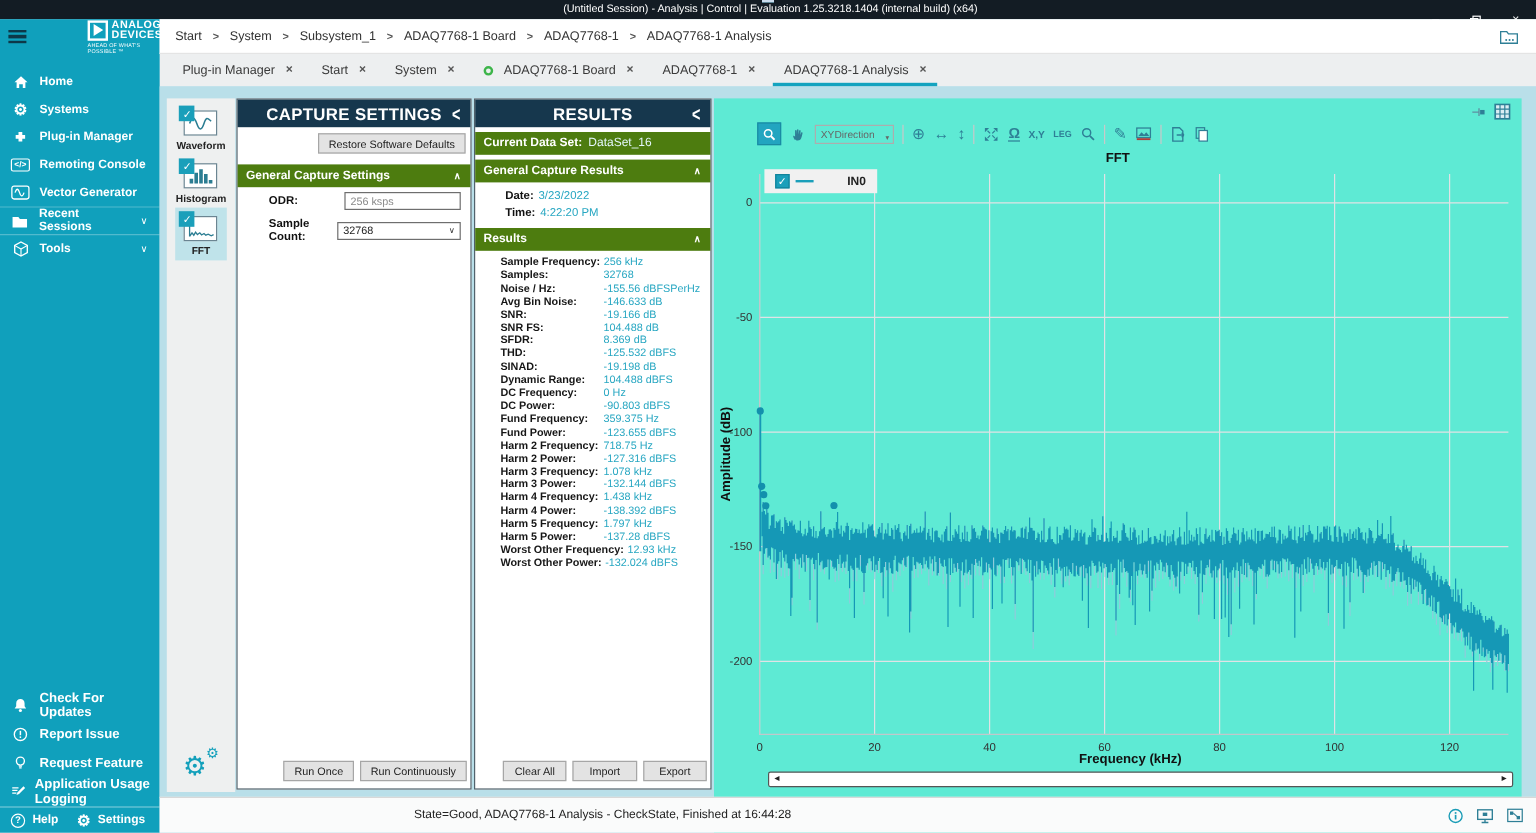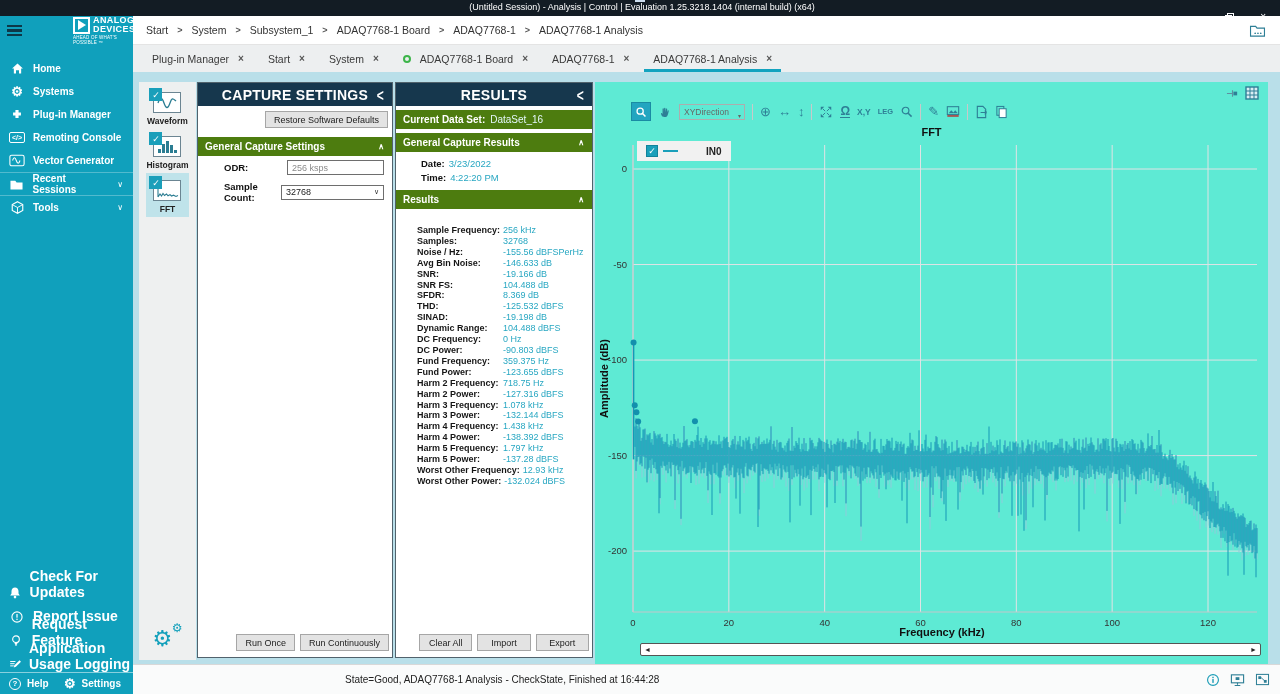--- a/index.html
+++ b/index.html
@@ -41,21 +41,21 @@
   .tab.active::after { content:""; position:absolute; left:3px; right:3px; bottom:0; height:3px; background:#13a3bf; }
 
   
   #sidebar { position:absolute; left:0; top:45px; width:133px; bottom:0; background:#10a0bc; color:#fff; }
   #side-top { padding-top:12px; }
   .side-item { height:23px; display:flex; align-items:center; gap:7px; padding-left:8px; font-size:10px; font-weight:bold; }
   .side-item .ic { width:18px; display:flex; justify-content:center; align-items:center; }
   .side-item .chev { margin-left:auto; margin-right:10px; font-size:8px; font-weight:normal; }
   .side-item.sep-top { border-top:1px solid rgba(255,255,255,.28); }
   #side-bottom { position:absolute; left:0; right:0; bottom:22px; }
-  #side-bottom .side-item { height:24px; font-size:14px;align-items:flex-end; }
+  #side-bottom .side-item { height:24px; font-size:11px; }
   #side-footer { position:absolute; left:0; right:0; bottom:0; height:22px; border-top:1px solid rgba(255,255,255,.5);
                  display:flex; align-items:center; font-size:10px; font-weight:bold; }
   #side-footer .half { display:flex; align-items:center; gap:6px; padding-left:9px; }
   #side-footer .half.right { margin-left:auto; padding-right:12px; }
   .gi { font-size:13px; line-height:13px; color:#fff; }
   .ci { font-size:7px; font-weight:bold; border:1px solid #fff; padding:1px 2px; border-radius:2px; }
   .qi { width:12px; height:12px; border:1.5px solid #fff; border-radius:50%; font-size:8px; font-weight:bold;
         display:inline-flex; align-items:center; justify-content:center; }
 
   
@@ -96,21 +96,21 @@
   .frm .ctl { margin-left:auto; }
   .odr-input { width:97px; height:15px; border:1px solid #6e6e6e; font-size:9px; color:#8a8a8a;
                font-family:"Liberation Sans",sans-serif; padding-left:4px; background:#fff; }
   .sc-select { width:120px; height:15px; border:1px solid #6e6e6e; font-size:9px; color:#222; background:#fff;
                display:flex; align-items:center; padding-left:4px; position:relative; }
   .sc-select .car { position:absolute; right:4px; font-size:7px; color:#333; }
   .kvwrap { padding:4px 0 2px; }
   .kv { font-size:9.5px; padding:1.5px 0 1.5px 25px; }
   .kv .k { font-weight:bold; color:#111; }
   .kv .v { color:#28a7c2; margin-left:4px; }
-  #results-rows { padding-top:16px; }
+  #results-rows { padding-top:4px; }
   .rrow { display:flex; font-size:9px; line-height:10.9px; padding-left:21px; }
   .rrow .k { font-weight:bold; color:#161616; min-width:86px; padding-right:3px; }
   .rrow .v { color:#28a7c2; white-space:nowrap; }
   .bottomrow { margin-top:auto; display:flex; gap:5px; padding:6px 3px 6px 3px; justify-content:flex-end; }
   .bottomrow.spread { padding-left:23px; }
   .bottomrow.spread .btn { flex:1; text-align:center; }
 
   
   #chart-panel { position:absolute; left:462px; top:10px; width:673px; height:680px; background:#5eead4; }
   #corner-icons { position:absolute; top:4px; right:9px; display:flex; gap:6px; align-items:center; z-index:5; }

